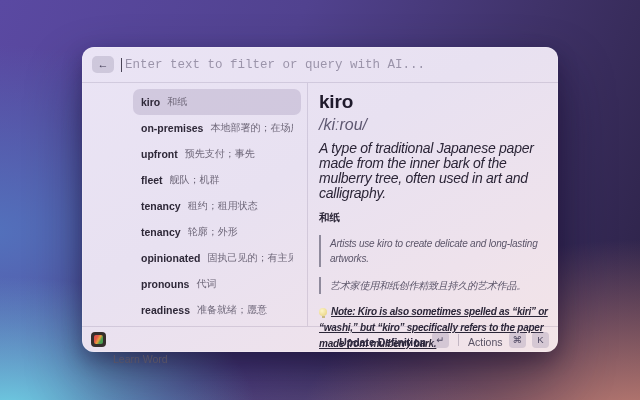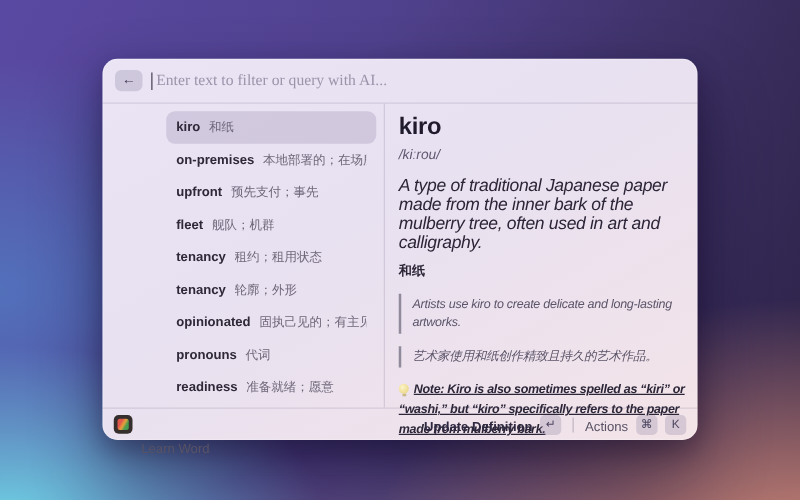--- a/index.html
+++ b/index.html
@@ -25,36 +25,36 @@
     display:flex;flex-direction:column;
   }
   
   .search{height:35px;flex:0 0 35px;display:flex;align-items:center;padding:0 10px;
     border-bottom:1px solid rgba(85,75,110,.16);}
   .back-btn{width:22px;height:17px;border-radius:5px;background:rgba(110,100,132,.22);
     display:flex;align-items:center;justify-content:center;flex:0 0 auto;}
   .back-btn span{font-size:11px;line-height:1;color:#3c3650;}
   .caret{width:1px;height:14px;background:#4a4456;margin:0 3px 0 7px;flex:0 0 auto;}
   .search input{flex:1;border:none;outline:none;background:transparent;
-    font-family:Liberation Serif, serif;font-size:12.5px;color:#2e2838;padding:0;}
+    font-family:Liberation Mono, monospace;font-size:12.5px;color:#2e2838;padding:0;}
   .search input::placeholder{color:#9b94aa;}
   
   .content{flex:1;display:flex;min-height:0;padding-left:45px;}
   .list{width:181px;flex:0 0 181px;border-right:1px solid rgba(85,75,110,.16);
     padding:6px 6px 0 6px;box-sizing:border-box;}
   .row{height:26px;display:flex;align-items:center;gap:7px;padding:0 8px;
     border-radius:7px;white-space:nowrap;overflow:hidden;}
   .row.selected{background:rgba(122,109,150,.22);}
   .row .word{font-size:10.5px;font-weight:700;color:#2e2838;flex:0 0 auto;}
   .row .trans{font-size:10px;color:#6e6779;overflow:hidden;text-overflow:clip;}
   
   .detail{flex:1;padding:7px 9px 0 11px;min-width:0;}
   .title{font-size:19px;font-weight:700;color:#1f1a2c;letter-spacing:-.2px;
     margin:1px 0 5px;line-height:22px;}
-  .phonetic{font-style:italic;font-size:11px;color:#5e5871;margin:0 0 10px;line-height:13px;}
+  .phonetic{font-style:italic;font-size:16px;color:#5e5871;margin:0 0 10px;line-height:13px;}
   .definition{font-style:italic;font-size:14px;letter-spacing:-.25px;line-height:15px;
     color:#2b2537;margin:0 0 9px;}
   .zh{font-size:10.5px;font-weight:700;color:#2b2537;margin:0 0 11px;line-height:14px;}
   .quote{border-left:2px solid #8f8a9c;padding:1px 0 1px 9px;margin:0 0 10px;
     font-size:10px;letter-spacing:-.2px;line-height:15px;color:#5b5569;font-style:italic;}
   .quote.en{font-style:italic;}
   .note{font-style:italic;font-weight:700;font-size:10px;letter-spacing:-.25px;
     line-height:16px;color:#2b2638;margin:2px 0 0;text-decoration:underline;}
   .bulb{display:inline-block;width:8px;height:8px;border-radius:50%;vertical-align:-1px;
     background:radial-gradient(circle at 38% 35%,#fdf4c8,#e5cf77);position:relative;margin-right:4px;}

